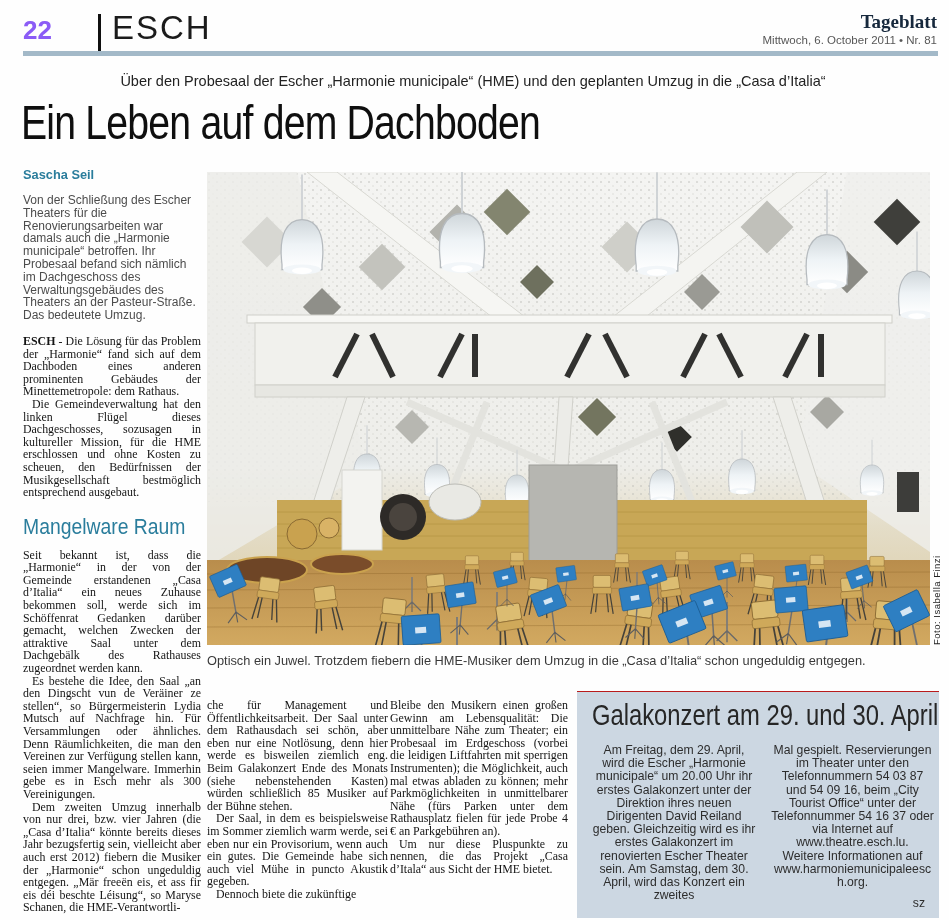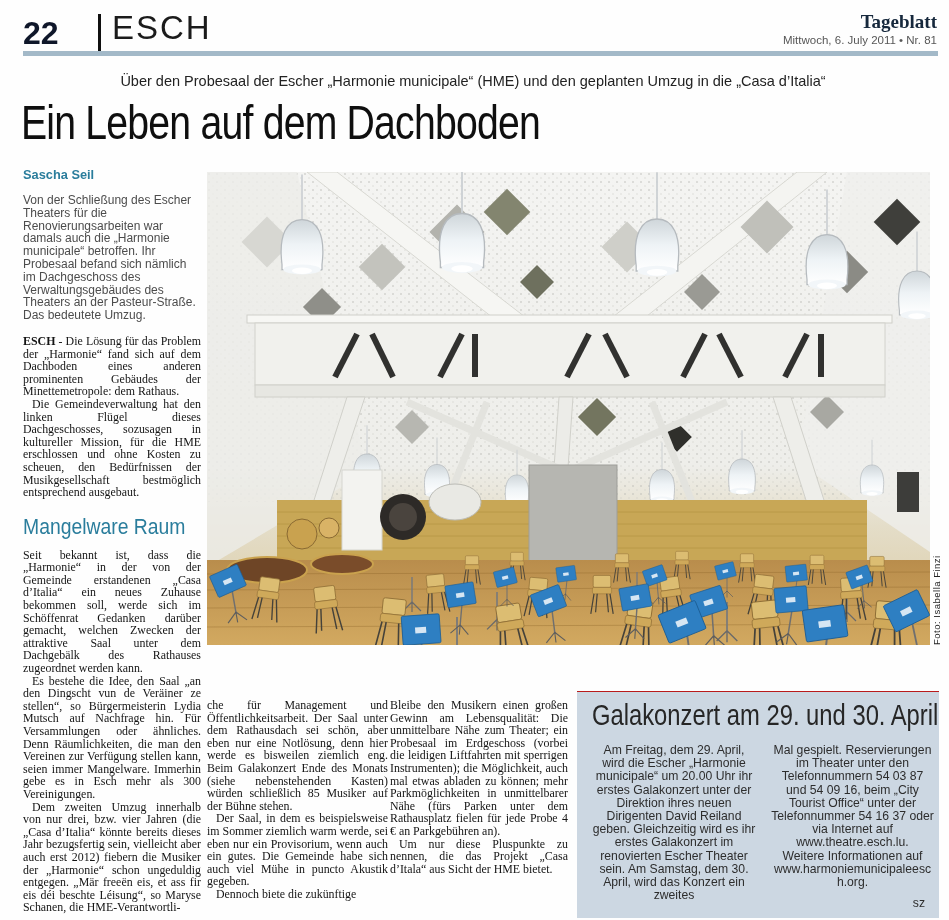--- a/index.html
+++ b/index.html
@@ -1,20 +1,20 @@
 <!DOCTYPE html>
 <html lang="de"><head>
 <meta charset="utf-8">
 <style>
   html,body{margin:0;padding:0;background:#ffffff;}
   #page{position:relative;width:949px;height:920px;background:#fefefe;overflow:hidden;
         font-family:"Liberation Sans",sans-serif;}
   
-  .page-number{position:absolute;left:23px;top:15px;font-size:32px;font-weight:bold;
-        color:#0f172a;letter-spacing:0;}
+  .page-number{position:absolute;left:23px;top:15px;font-size:26px;font-weight:bold;
+        color:#8b5cf6;letter-spacing:0;}
   .header-divider{position:absolute;left:98px;top:14px;width:3px;height:37px;background:#101010;}
   .section-title{position:absolute;left:112px;top:9px;font-size:33px;font-weight:300;
         letter-spacing:2px;color:#1b1b1b;}
   .brand{position:absolute;right:12px;top:11px;font-family:"Liberation Serif",serif;
         font-weight:bold;font-size:19px;color:#16283c;}
   .dateline{position:absolute;right:12px;top:34px;font-size:11.5px;color:#575757;}
   .header-rule{position:absolute;left:23px;top:51px;width:915px;height:5px;background:#a3b9c8;}
   
   .kicker{position:absolute;left:23px;top:73px;font-size:14.5px;color:#222;width:900px;text-align:center;}
   .headline{position:absolute;left:21px;top:94px;margin:0;font-size:49px;font-weight:500;
@@ -52,21 +52,21 @@
 </style>
 </head>
 <body>
 
 <div id="page">
 
   <div class="page-number">22</div>
   <div class="header-divider"></div>
   <div class="section-title">ESCH</div>
   <div class="brand">Tageblatt</div>
-  <div class="dateline">Mittwoch, 6. July 2011 • Nr. 81</div>
+  <div class="dateline">Mittwoch, 6. October 2011 • Nr. 81</div>
   <div class="header-rule"></div>
 
   <div class="kicker">Über den Probesaal der Escher „Harmonie municipale“ (HME) und den geplanten Umzug in die „Casa d’Italia“</div>
   <h1 class="headline">Ein Leben auf dem Dachboden</h1>
 
   <div class="col-left">
     <p class="byline">Sascha Seil</p>
     <p class="lead">Von der Schließung des Escher Theaters für die Renovierungsarbeiten war damals auch die „Harmonie municipale“ betroffen. Ihr Probesaal befand sich nämlich im Dachgeschoss des Verwaltungsgebäudes des Theaters an der Pasteur-Straße. Das bedeutete Umzug.</p>
     <p class="bp noindent"><b>ESCH</b><span> - Die Lösung für das Problem der „Harmonie“ fand sich auf dem Dachboden eines anderen prominenten Gebäudes der Minettemetropole: dem Rathaus.</span></p>
     <p class="bp">Die Gemeindeverwaltung hat den linken Flügel dieses Dachgeschosses, sozusagen in kultureller Mission, für die HME erschlossen und ohne Kosten zu scheuen, den Bedürfnissen der Musikgesellschaft bestmöglich entsprechend ausgebaut.</p>
@@ -259,20 +259,21 @@
       <use href="#folder" transform="translate(505,440) scale(.85) rotate(-4)"></use>
       <use href="#folder" transform="translate(585,438) scale(.85) rotate(9)"></use>
       <use href="#folder" transform="translate(25,418) scale(.8) rotate(-10)"></use>
       <use href="#folder" transform="translate(480,462) scale(1.05) rotate(-8)"></use>
       <use href="#folder" transform="translate(620,465) scale(1.1) rotate(6)"></use>
       <use href="#folder" transform="translate(705,450) scale(1.0) rotate(-12)"></use>
       <use href="#folder" transform="translate(215,470) scale(1.0) rotate(10)"></use>
     </svg>
   </div>
   <div class="photo-credit">Foto: Isabella Finzi</div>
+  <div class="caption">Optisch ein Juwel. Trotzdem fiebern die HME-Musiker dem Umzug in die „Casa d’Italia“ schon ungeduldig entgegen.</div>
 
   <div class="col-2">
     <p class="bp noindent">che für Management und Öffentlichkeitsarbeit. Der Saal unter dem Rathausdach sei schön, aber eben nur eine Notlösung, denn hier werde es bisweilen ziemlich eng. Beim Galakonzert Ende des Monats (siehe nebenstehenden Kasten) würden schließlich 85 Musiker auf der Bühne stehen.</p>
     <p class="bp">Der Saal, in dem es beispielsweise im Sommer ziemlich warm werde, sei eben nur ein Provisorium, wenn auch ein gutes. Die Gemeinde habe sich auch viel Mühe in puncto Akustik gegeben.</p>
     <p class="bp">Dennoch biete die zukünftige</p>
   </div>
   <div class="col-3">
     <p class="bp noindent">Bleibe den Musikern einen großen Gewinn am Lebensqualität: Die unmittelbare Nähe zum Theater; ein Probesaal im Erdgeschoss (vorbei die leidigen Liftfahrten mit sperrigen Instrumenten); die Möglichkeit, auch mal etwas abladen zu können; mehr Parkmöglichkeiten in unmittelbarer Nähe (fürs Parken unter dem Rathausplatz fielen für jede Probe 4 € an Parkgebühren an).</p>
     <p class="bp">Um nur diese Pluspunkte zu nennen, die das Projekt „Casa d’Itala“ aus Sicht der HME bietet.</p>
   </div>

